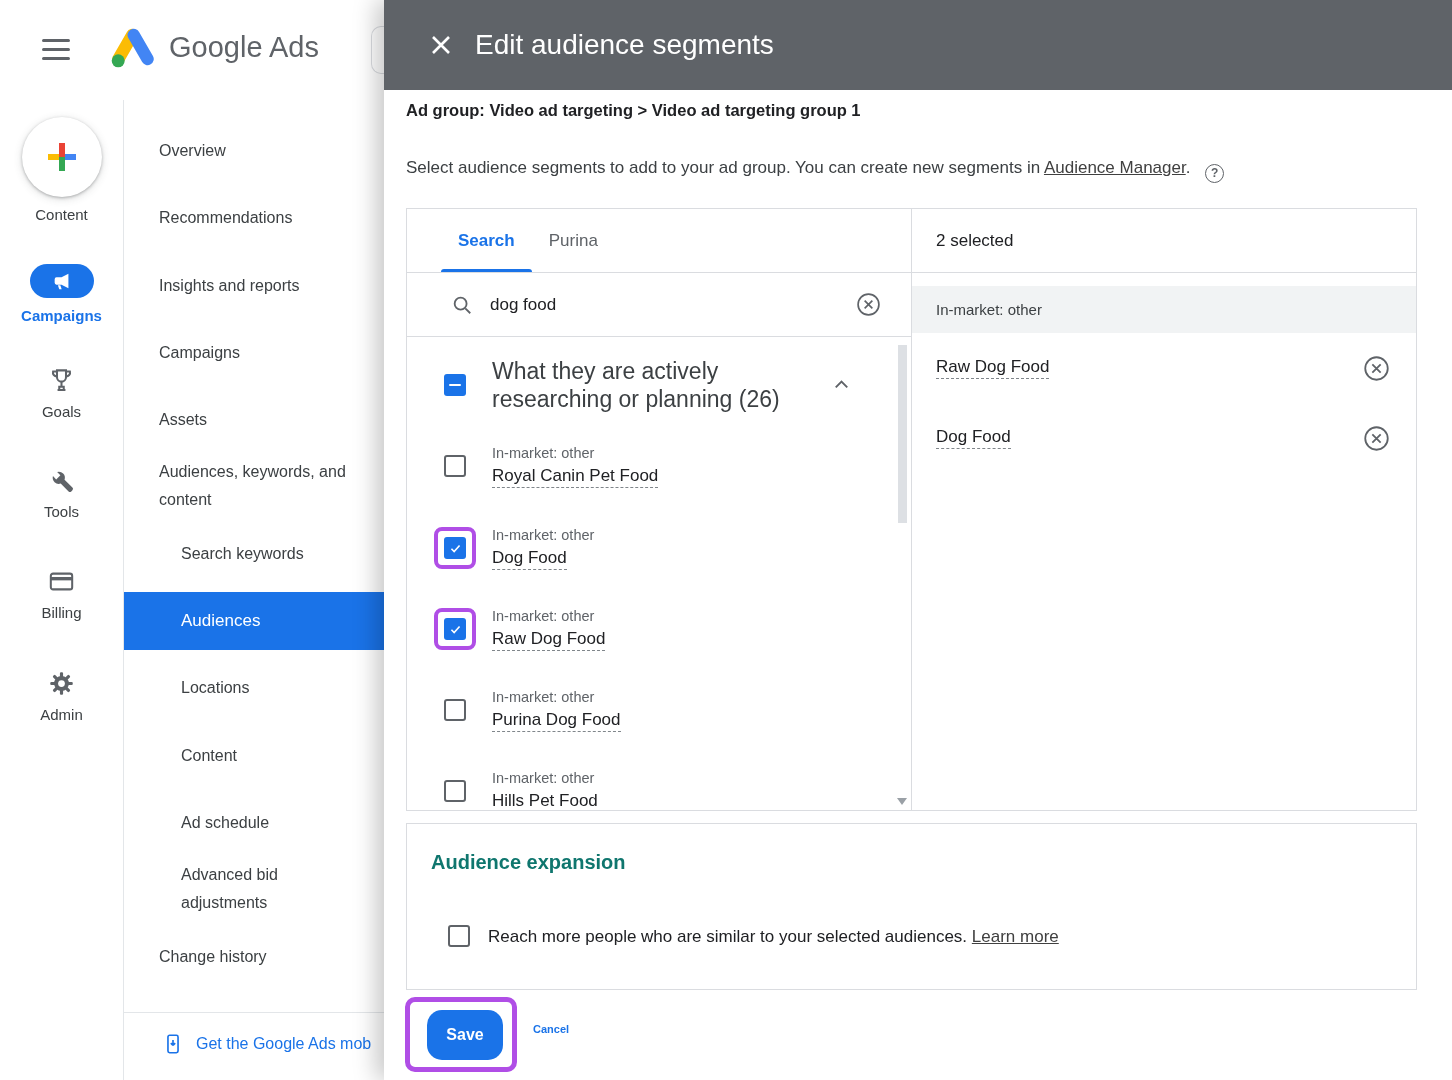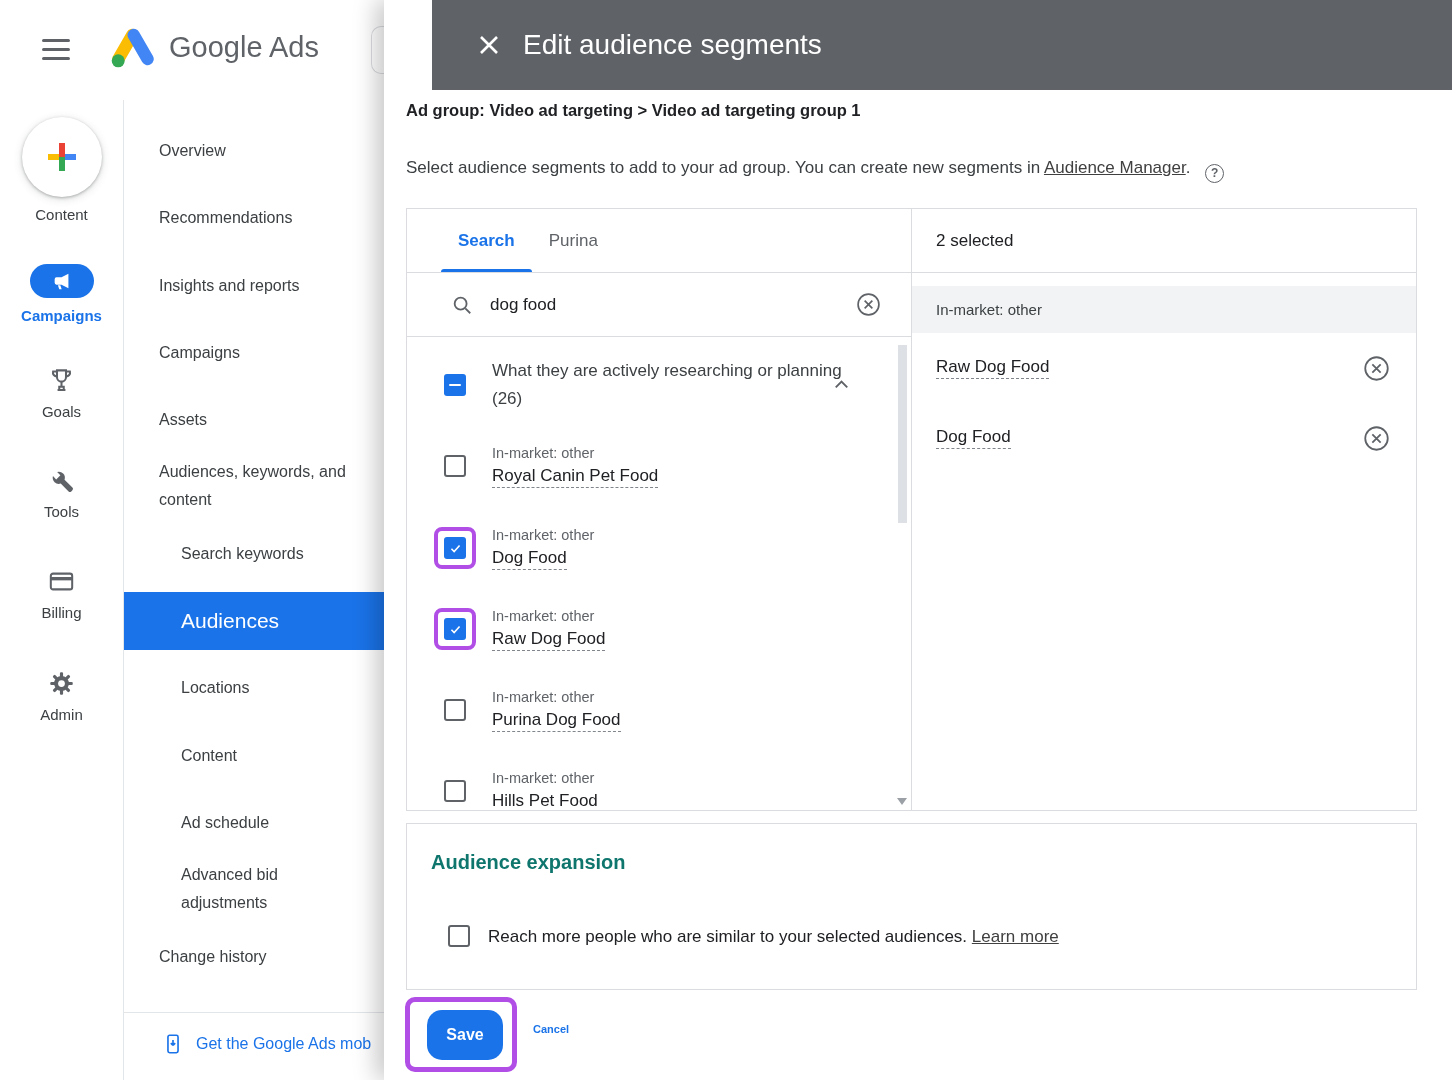--- a/index.html
+++ b/index.html
@@ -30,30 +30,30 @@
 
   
   .sidebar { position:absolute; left:123px; top:100px; width:261px; height:980px;
     background:#fff; border-left:1px solid #e3e6e9; overflow:hidden; }
   .nav-item { position:absolute; left:35px; font-size:16px; color:#3c4043;
     transform:translateY(-50%); white-space:nowrap; cursor:pointer; }
   .nav-item.indent { left:57px; }
   .nav-item.wrap { white-space:normal; line-height:28px; }
   .nav-selected { position:absolute; left:0; top:492px; width:261px; height:58px;
     background:#1a73e8; color:#fff; display:flex; align-items:center;
-    padding-left:57px; font-size:21px; cursor:pointer; }
+    padding-left:57px; font-size:17px; cursor:pointer; }
   .side-divider { position:absolute; left:0; top:912px; width:261px; height:1px; background:#e3e6e9; }
   .side-footer { position:absolute; left:38px; top:933px; display:flex; align-items:center;
     gap:12px; color:#1a73e8; font-size:16px; white-space:nowrap; cursor:pointer; }
 
   
   .modal { position:absolute; left:384px; top:0; width:1068px; height:1080px; background:#fff;
     box-shadow:-8px 0 22px rgba(0,0,0,.22); }
   .modal-header { height:90px; background:#5f6368; display:flex; align-items:center;
-    padding-left:45px; gap:22px;margin-left:48px; }
+    padding-left:45px; gap:22px; }
   .close-x { width:24px; height:24px; cursor:pointer; flex:none; }
   .modal-title { color:#fff; font-size:28px; font-weight:400; }
 
   .breadcrumb { position:absolute; left:22px; top:101px; font-size:16.5px; font-weight:bold; color:#202124; }
   .intro { position:absolute; left:22px; top:158px; font-size:17px; color:#3c4043; }
   .link { color:#404040; text-decoration:underline; cursor:pointer; }
   .help-circle { display:inline-flex; align-items:center; justify-content:center;
     width:19px; height:19px; border:1.8px solid #5f6368; border-radius:50%;
     font-size:12px; font-weight:bold; color:#5f6368; margin-left:10px;
     vertical-align:-4px; cursor:pointer; }
@@ -80,21 +80,21 @@
     align-items:center; padding-left:37px; cursor:pointer; }
   .row.group { height:84px; }
   .cb { width:22px; height:22px; border-radius:3px; flex:none; position:relative;
     display:flex; align-items:center; justify-content:center; cursor:pointer; }
   .cb.unchecked { border:2px solid #5f6368; background:#fff; }
   .cb.checked, .cb.indeterminate { background:#1a73e8; }
   .cb.indeterminate::after { content:""; width:12px; height:2.6px; background:#fff; border-radius:1px; }
   .annotate { position:relative; display:inline-flex; flex:none; }
   .annotate::before { content:""; position:absolute; inset:-10px; border:4px solid #b04ee6;
     border-radius:8px; pointer-events:none; }
-  .group-text { margin-left:26px; width:350px; font-size:17px; color:#3c4043; line-height:28px; }
+  .group-text { margin-left:26px; width:350px; font-size:23px; color:#3c4043; line-height:28px; }
   .chevron { position:absolute; right:34px; top:50%; transform:translateY(-50%); cursor:pointer; display:flex; }
   .item-text { margin-left:26px; }
   .item-cat { font-size:14.5px; color:#5f6368; }
   .item-name { font-size:17px; color:#202124; margin-top:5px; display:inline-block;
     border-bottom:1px dashed #80868b; padding-bottom:1px; }
 
   .vscroll-thumb { position:absolute; right:4px; top:8px; width:9px; height:178px;
     background:#dde0e4; cursor:pointer; }
   .scroll-down { position:absolute; right:4px; bottom:5px; width:0; height:0; cursor:pointer;
     border-left:5px solid transparent; border-right:5px solid transparent; border-top:7px solid #9aa0a6; }

